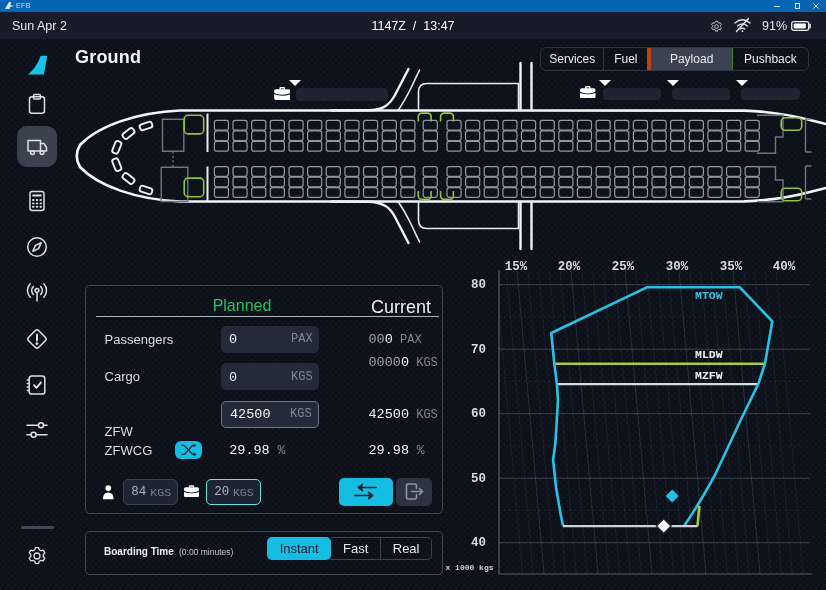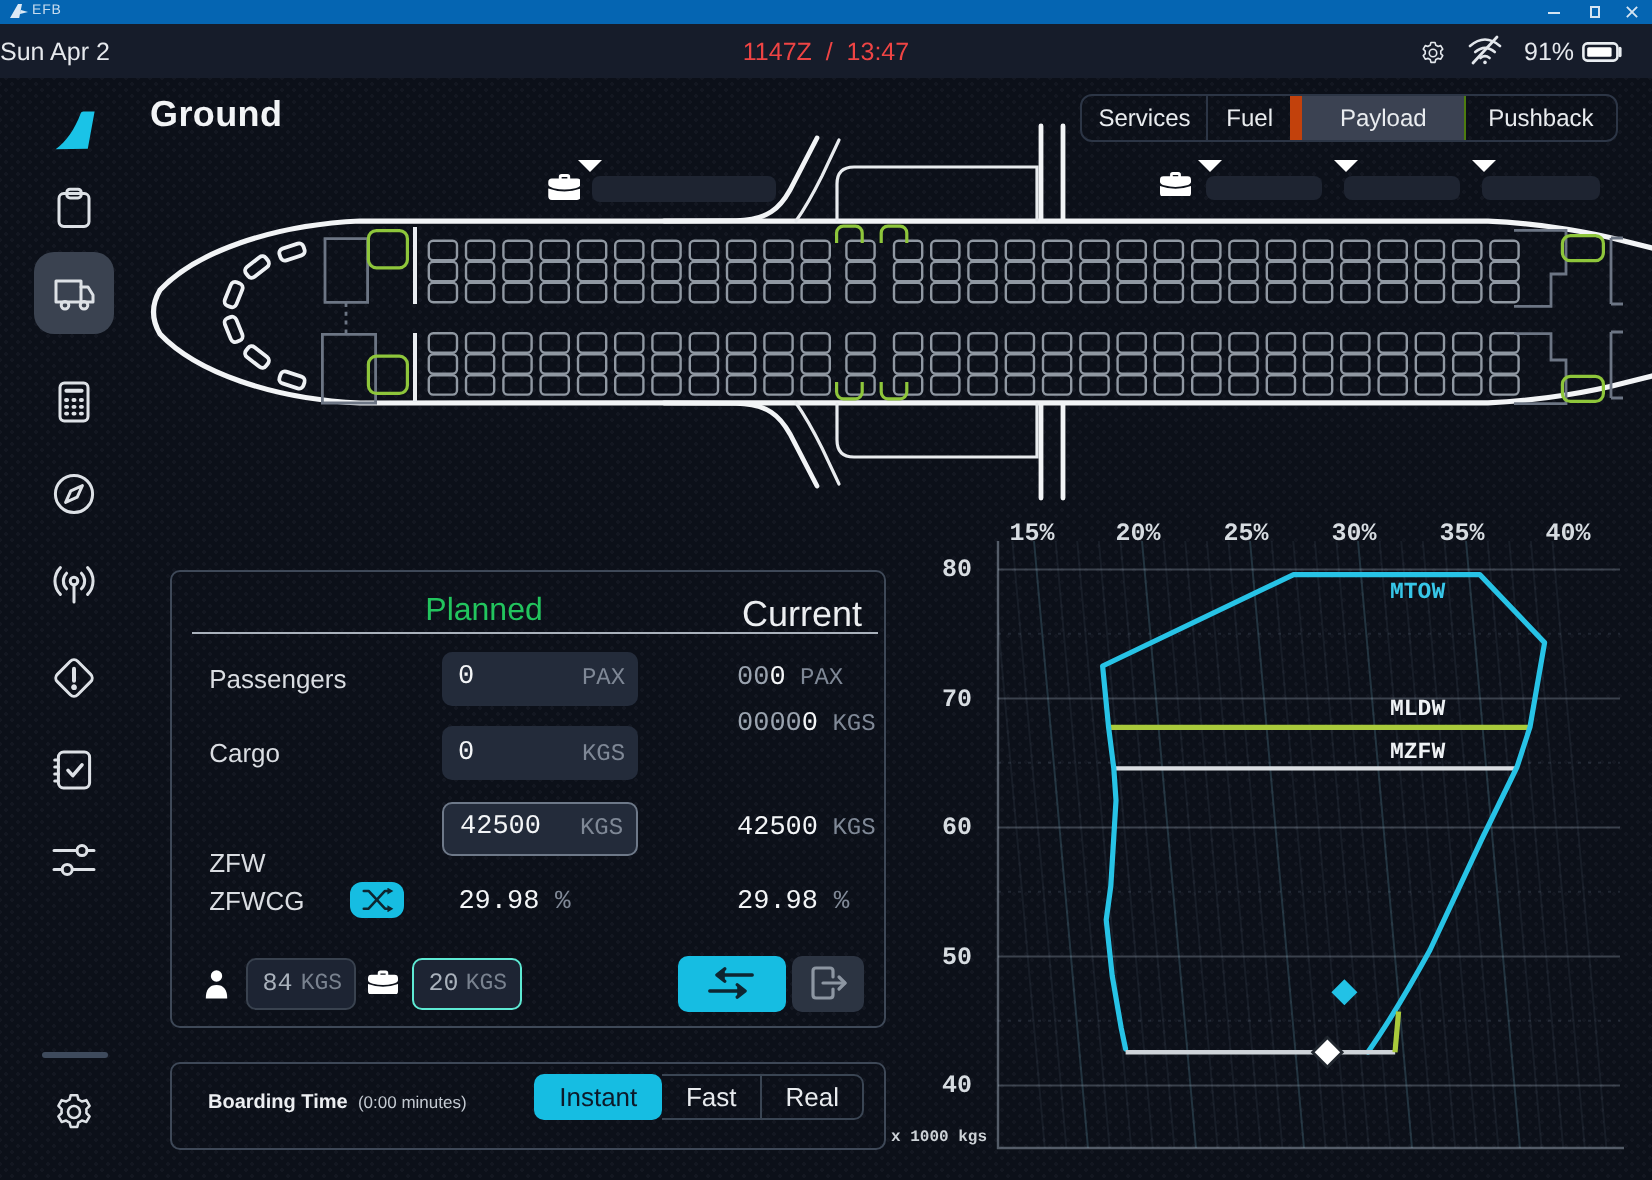--- a/index.html
+++ b/index.html
@@ -16,22 +16,22 @@
     </svg>
   <div class="abs" style="left:16px;top:2px;font-size:7px;color:#c8dcee;letter-spacing:0.4px">EFB</div>
   <div class="abs" style="left:774px;top:5.5px;width:6px;height:1.2px;background:#d5e4f2"></div>
   <div class="abs" style="left:794.5px;top:3px;width:5.5px;height:5.5px;border:1.1px solid #d5e4f2"></div>
   <svg style="position:absolute;left:812.5px;top:3px" width="6" height="6" viewBox="0 0 7 7" stroke="#d5e4f2" stroke-width="1.1">
       <path d="M0.5 0.5 L6.5 6.5 M6.5 0.5 L0.5 6.5"></path>
     </svg>
 </div>
 
 <div class="abs dots" style="left:0;top:12px;width:826px;height:27px;background:#161c2a"></div>
-<div class="abs" style="left:0;top:18.5px;font-size:12.5px;color:#e6e9ed">Sun Apr 2</div>
-<div class="abs" style="left:0;top:18.5px;width:826px;text-align:center;font-size:12.5px;color:#ef4444">1147Z&nbsp; /&nbsp; 13:47</div>
+<div class="abs" style="left:12px;top:18.5px;font-size:12.5px;color:#e6e9ed">Sun Apr 2</div>
+<div class="abs" style="left:0;top:18.5px;width:826px;text-align:center;font-size:12.5px;color:#ffffff">1147Z&nbsp; /&nbsp; 13:47</div>
 <svg style="position:absolute;left:709px;top:18.5px" width="15" height="15" viewBox="-14 -14 28 28" fill="none" stroke="#e3e7ec" stroke-width="1.5" stroke-linejoin="round">
     <path d="M -1.9 -9.8 h 3.8 l 0.7 2.6 a 7.6 7.6 0 0 1 2 1.1 l 2.6 -0.8 1.9 3.3 -1.9 1.9 a 7.6 7.6 0 0 1 0 2.3 l 1.9 1.9 -1.9 3.3 -2.6 -0.8 a 7.6 7.6 0 0 1 -2 1.1 l -0.7 2.6 h -3.8 l -0.7 -2.6 a 7.6 7.6 0 0 1 -2 -1.1 l -2.6 0.8 -1.9 -3.3 1.9 -1.9 a 7.6 7.6 0 0 1 0 -2.3 l -1.9 -1.9 1.9 -3.3 2.6 0.8 a 7.6 7.6 0 0 1 2 -1.1 z"></path>
     <circle cx="0" cy="0" r="3.5"></circle>
   </svg>
 <svg style="position:absolute;left:734px;top:17px" width="17" height="16" viewBox="0 0 17 16" fill="none" stroke="#e3e7ec" stroke-width="1.3" stroke-linecap="round">
     <path d="M1 6 Q8.5 -0.5 16 6"></path>
     <path d="M3.6 9 Q8.5 4.8 13.4 9"></path>
     <path d="M6.2 12 Q8.5 10.2 10.8 12"></path>
     <circle cx="8.5" cy="14.2" r="0.9" fill="#e3e7ec" stroke="none"></circle>
     <path d="M14.5 1.5 L2.5 14.5" stroke-width="1.4"></path>
@@ -91,21 +91,21 @@
 <div class="abs" style="left:21px;top:525.5px;width:33px;height:3px;border-radius:2px;background:#3e4a5c"></div>
 <svg style="position:absolute;left:25px;top:544px" width="24" height="24" viewBox="-14 -14 28 28" fill="none" stroke="#dde1e6" stroke-width="1.5" stroke-linejoin="round">
     <path d="M -1.9 -9.8 h 3.8 l 0.7 2.6 a 7.6 7.6 0 0 1 2 1.1 l 2.6 -0.8 1.9 3.3 -1.9 1.9 a 7.6 7.6 0 0 1 0 2.3 l 1.9 1.9 -1.9 3.3 -2.6 -0.8 a 7.6 7.6 0 0 1 -2 1.1 l -0.7 2.6 h -3.8 l -0.7 -2.6 a 7.6 7.6 0 0 1 -2 -1.1 l -2.6 0.8 -1.9 -3.3 1.9 -1.9 a 7.6 7.6 0 0 1 0 -2.3 l -1.9 -1.9 1.9 -3.3 2.6 0.8 a 7.6 7.6 0 0 1 2 -1.1 z"></path>
     <circle cx="0" cy="0" r="3.5"></circle>
   </svg>
 
 <div class="abs" style="left:75px;top:47px;font-size:18px;font-weight:700;color:#f2f4f6;letter-spacing:0.2px">Ground</div>
 
 <div class="abs" style="left:540.3px;top:46.6px;width:268.7px;height:24.6px;border:1px solid #2c3545;border-radius:6px;display:flex;color:#e9ecef;font-size:12px">
   <div style="width:63.4px;border-right:1px solid #2c3545;display:flex;align-items:center;justify-content:center">Services</div>
-  <div style="width:47.5px;border-right:6px solid #c2410c;display:flex;align-items:center;justify-content:center">Fuel</div>
+  <div style="width:47.5px;border-right:4px solid #c2410c;display:flex;align-items:center;justify-content:center">Fuel</div>
   <div class="dots2" style="width:81.1px;background:#3b4252;display:flex;align-items:center;justify-content:center">Payload</div>
   <div style="width:76.7px;border-left:1px solid #4d7c0f;display:flex;align-items:center;justify-content:center">Pushback</div>
 </div>
 <svg style="position:absolute;left:273.6px;top:87.2px" width="16.5" height="13.2" viewBox="0 0 16 13" fill="#ffffff">
     <path d="M5.2 2.2 V1.4 Q5.2 0 6.6 0 H9.4 Q10.8 0 10.8 1.4 V2.2 H14.2 Q16 2.2 16 4 V5.1 Q16 6.3 13.4 7 Q10.6 7.7 8 7.7 Q5.4 7.7 2.6 7 Q0 6.3 0 5.1 V4 Q0 2.2 1.8 2.2 Z M6.6 2.2 H9.4 V1.5 H6.6 Z"></path>
     <path d="M0 7.2 Q3.8 8.6 8 8.6 Q12.2 8.6 16 7.2 V11 Q16 12.8 14.2 12.8 H1.8 Q0 12.8 0 11 Z"></path>
   </svg>
 <div style="position:absolute;left:289.3px;top:80.2px;width:0;height:0;border-left:6.2px solid transparent;border-right:6.2px solid transparent;border-top:6.6px solid #fff"></div>
 <div class="dots2" style="position:absolute;left:295.8px;top:88.4px;width:92.1px;height:12.4px;background:#1e2431;border-radius:4px"></div>
 <svg style="position:absolute;left:580px;top:85.9px" width="15.5" height="12.6" viewBox="0 0 16 13" fill="#ffffff">

